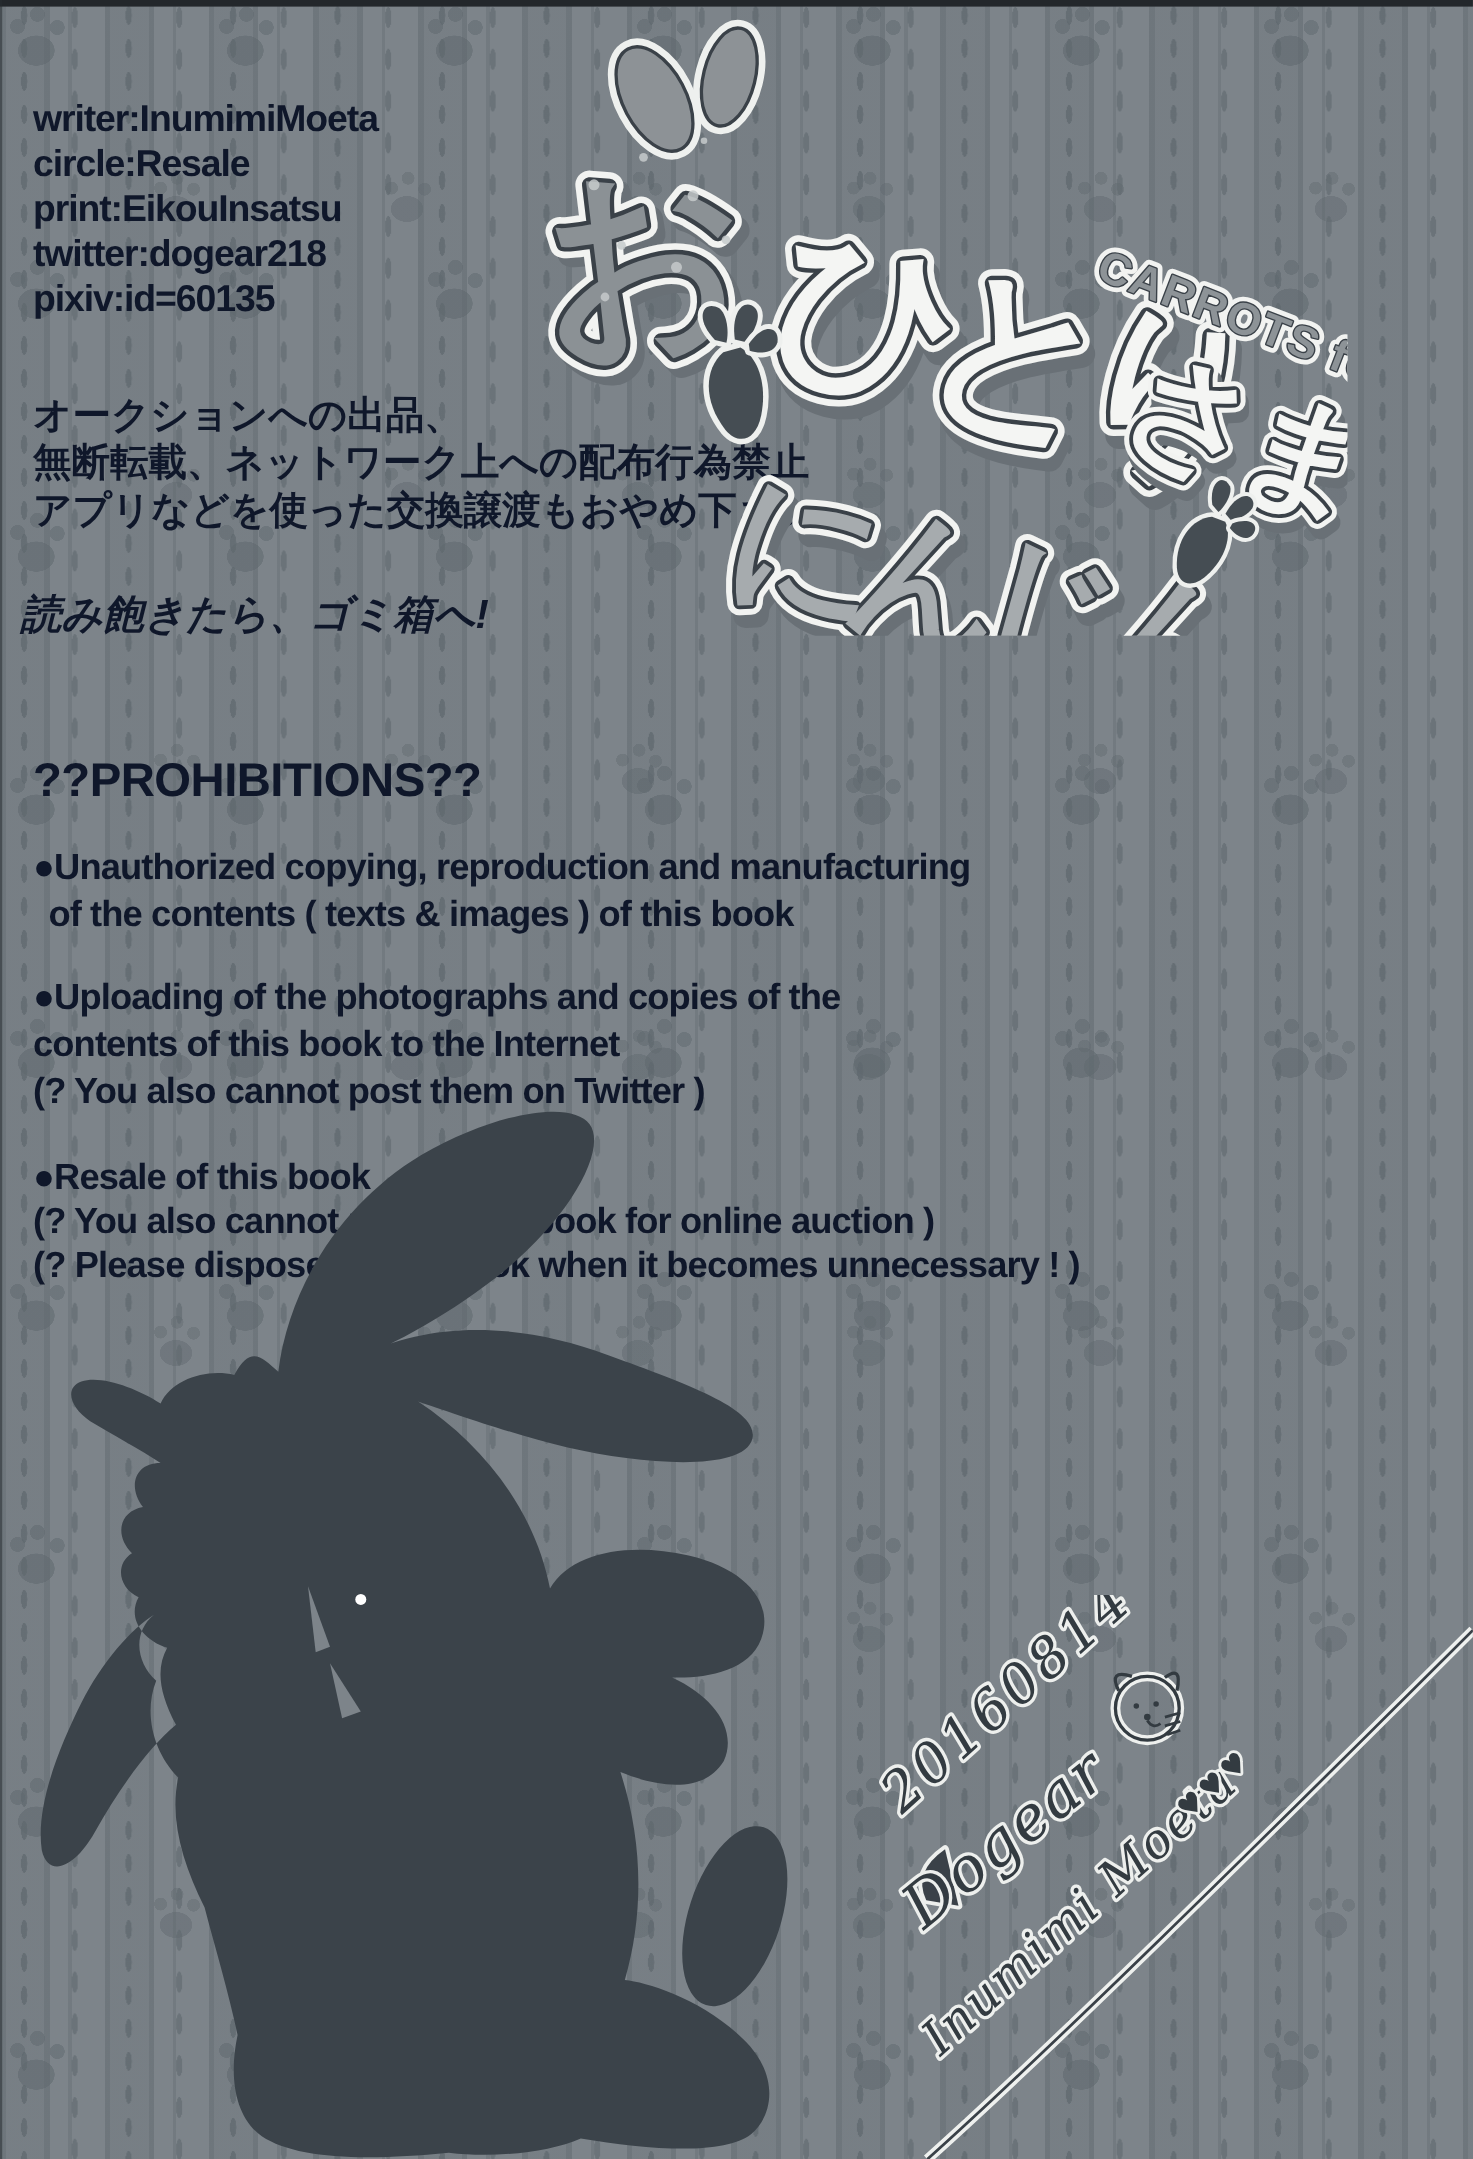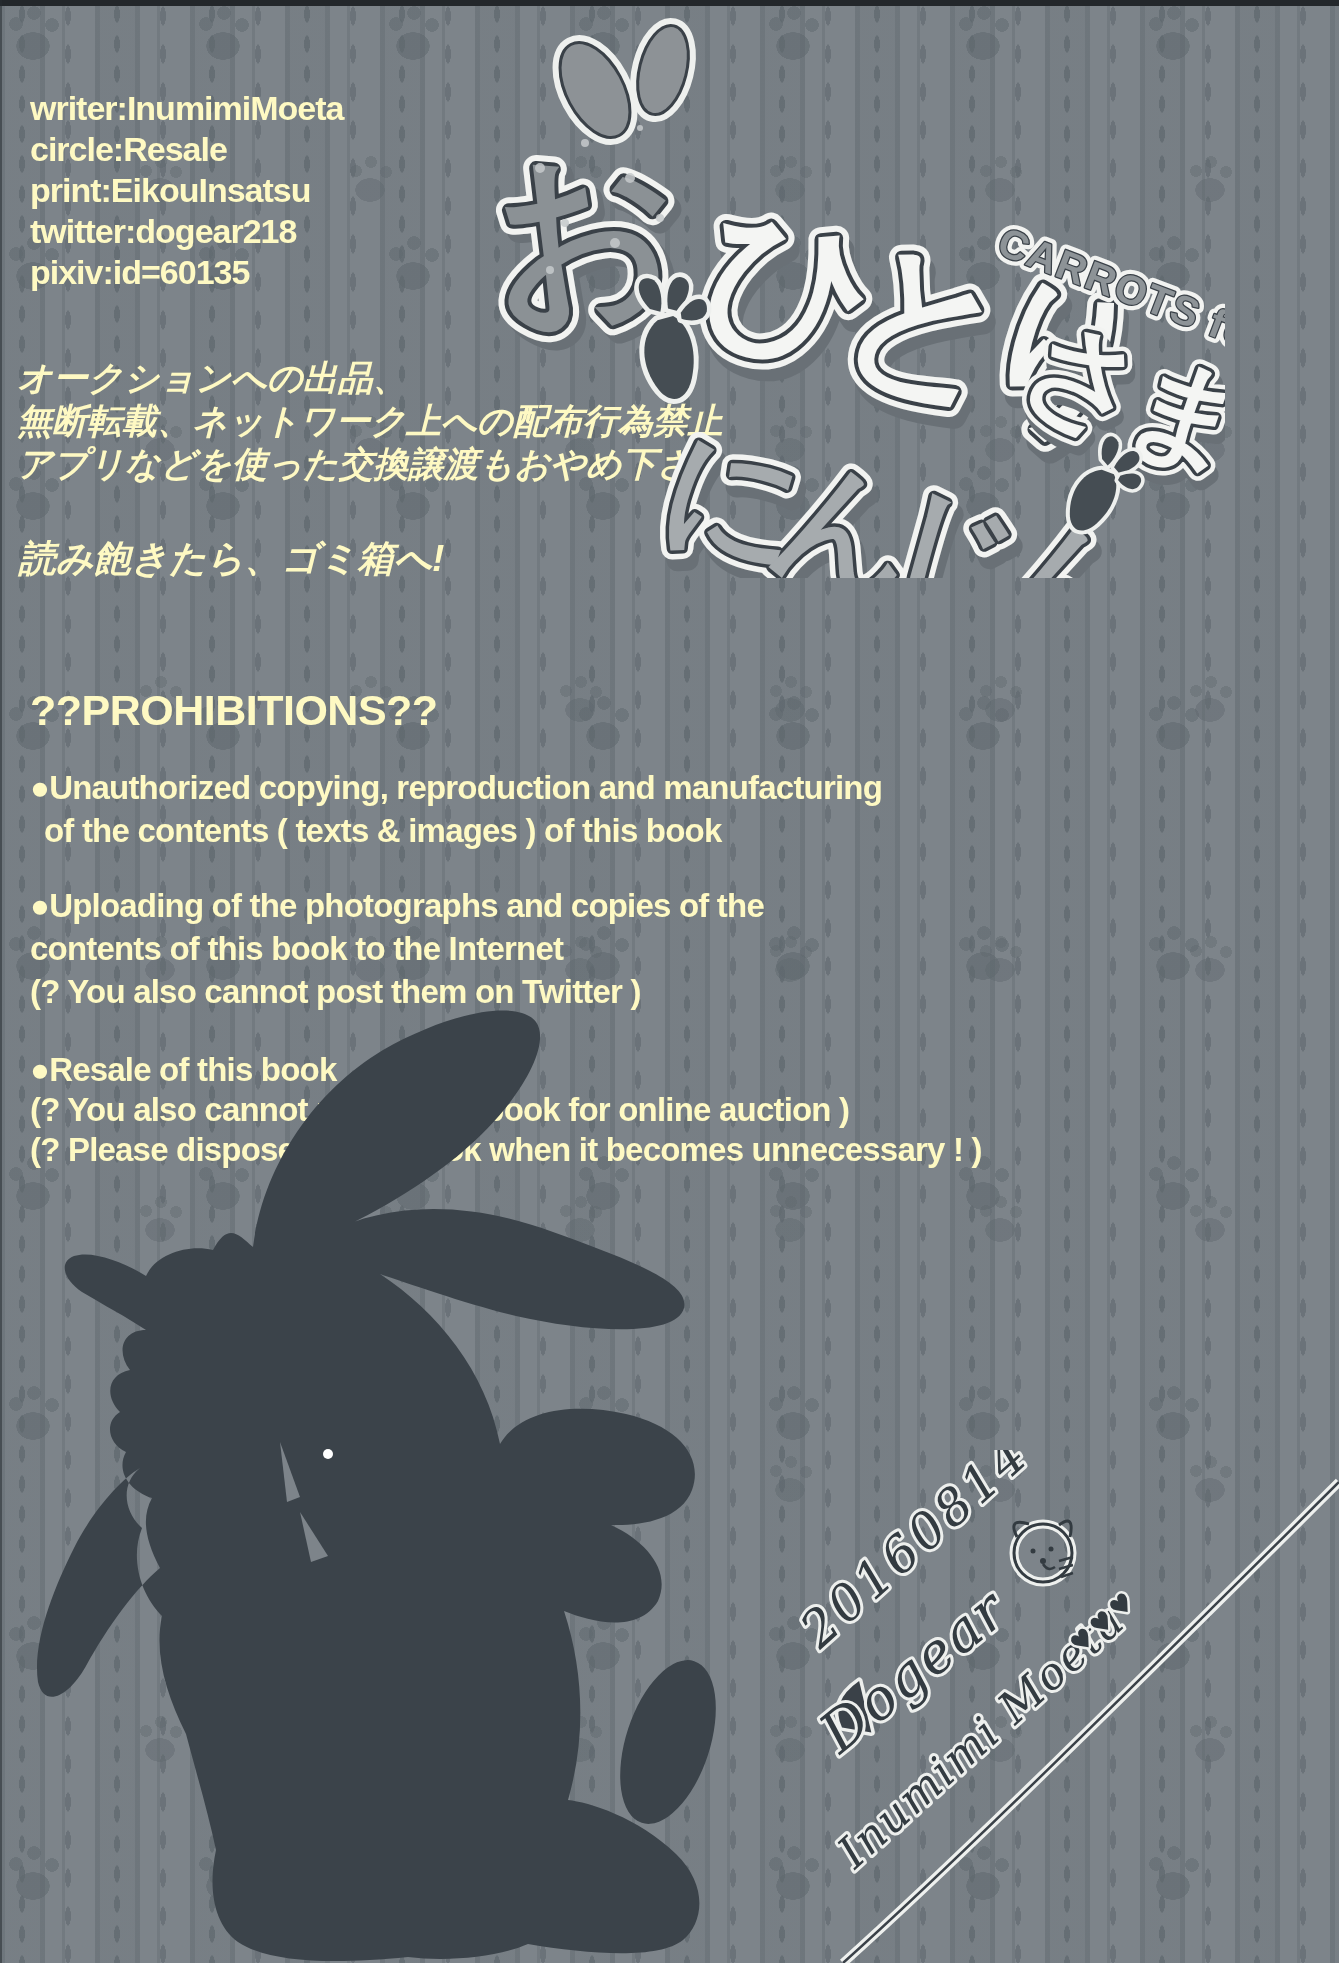--- a/index.html
+++ b/index.html
@@ -23,23 +23,23 @@
         rgba(90,99,105,.30) 62px 65px, rgba(0,0,0,0) 65px 95px);
     background-size:
       190px 230px,190px 230px,190px 230px,190px 230px,
       210px 260px,210px 260px,210px 260px,210px 260px,
       95px 30px,95px 38px,100% 100%;
     font-family:"Liberation Sans",sans-serif;
   }
   .abs{position:absolute;}
   .scan-top{left:0;top:0;width:1339px;height:6px;background:#23272b;}
   .scan-left{left:0;top:0;width:2px;height:1963px;background:rgba(40,46,50,.55);}
-  .wtxt{color:#fef9c3;font-weight:bold;letter-spacing:-0.8px;}
+  .wtxt{color:#0f172a;font-weight:bold;letter-spacing:-0.8px;}
   .credits{left:30px;top:88px;font-size:34px;line-height:41px;letter-spacing:-1px;}
-  .jp-notice{left:17px;top:356px;font-size:35px;line-height:43px;letter-spacing:0;font-style:italic;}
+  .jp-notice{left:30px;top:356px;font-size:35px;line-height:43px;letter-spacing:0;}
   .jp-trash{left:19px;top:534px;font-size:37px;letter-spacing:0;font-style:italic;}
   .heading{left:30px;top:686px;font-size:43px;letter-spacing:-0.5px;}
   .bullets{font-size:33px;line-height:43px;}
   .b1{left:30px;top:766px;}
   .b2{left:30px;top:884px;}
   .b3{left:30px;top:1050px;line-height:40px;}
   .line{display:block;white-space:pre;}
   .indent{padding-left:14px;}
   svg text{font-family:"Liberation Sans",sans-serif;}
   .hand{font-family:"DejaVu Serif",serif;font-style:italic;}

